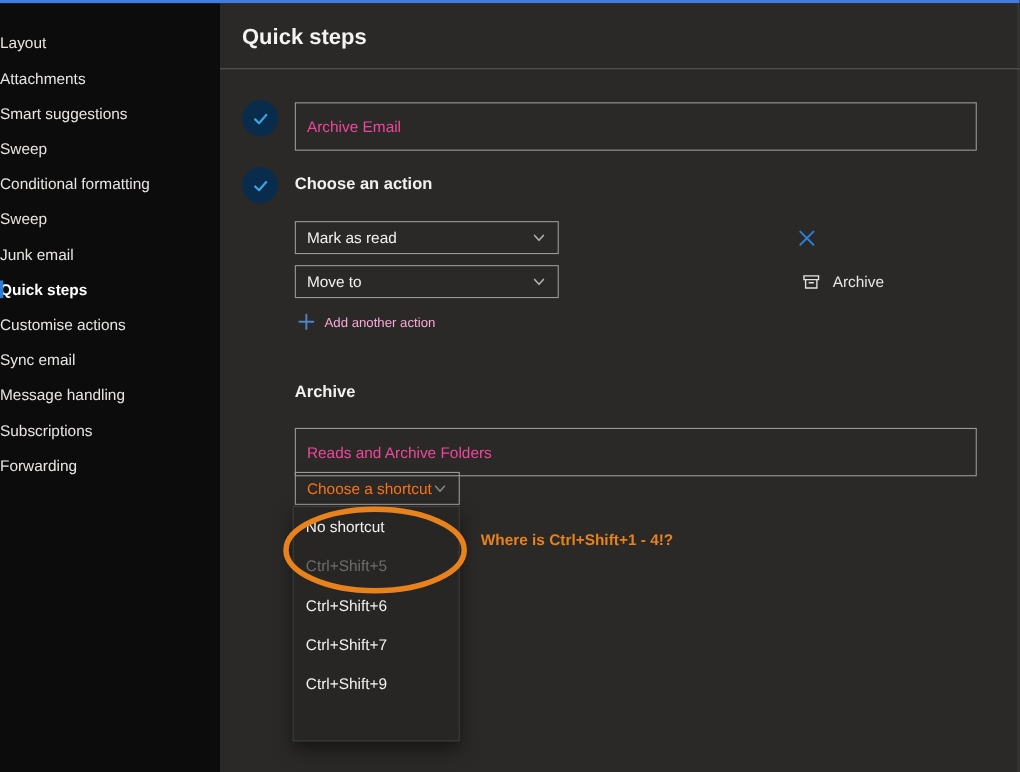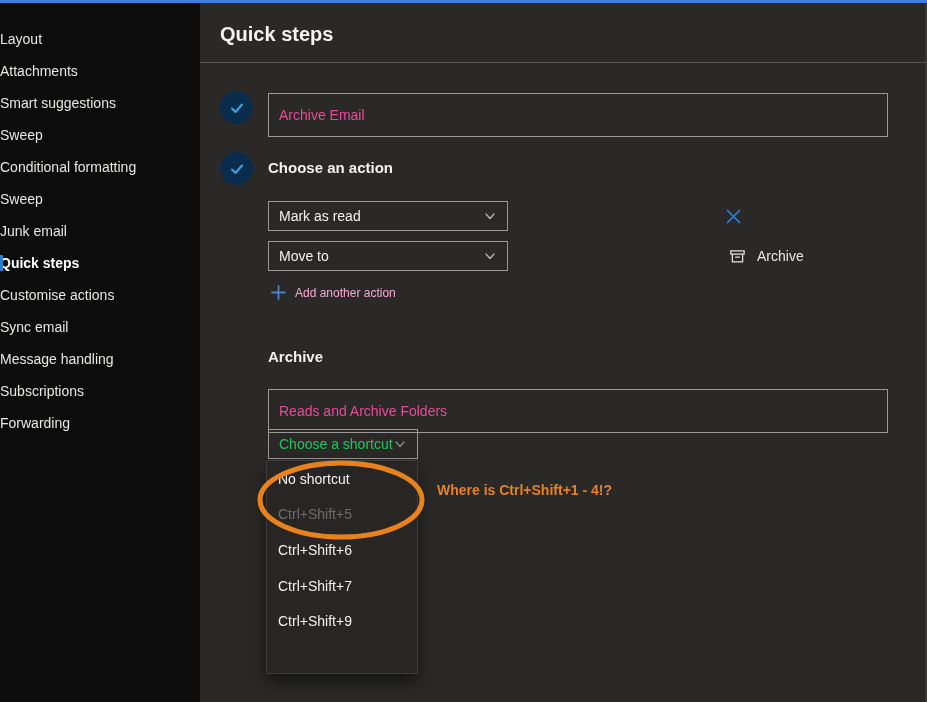--- a/index.html
+++ b/index.html
@@ -42,21 +42,21 @@
   .h-action { top:156px; }
   .h-optional { top:345px; }
 
   .dropdown { position:absolute; left:68px; width:240px; height:30px;
               border:1px solid #9b9998; background:transparent; display:flex;
               align-items:center; padding:0 10px; cursor:pointer; }
   .dropdown .dd-label { flex:1; font-size:14px; color:#f2f1ef; }
   .dd1 { top:198px; }
   .dd2 { top:238px; }
   .dd-shortcut { top:426px; width:150px; }
-  .dd-shortcut .dd-label { color:#22c55e; }
+  .dd-shortcut .dd-label { color:#f97316; }
 
   .x-btn { position:absolute; width:24px; height:24px; display:flex;
            align-items:center; justify-content:center; cursor:pointer; }
   .x1 { left:521px; top:201px; }
 
   .folder-well { position:absolute; left:528px; top:238px; width:320px; height:30px;
                  display:flex; align-items:center; cursor:pointer; }
   .folder-well .f-label { margin-left:10px; font-size:14px; color:#e8e6e3; flex:1; }
 
   .add-action { position:absolute; left:71px; top:282px; display:flex;

